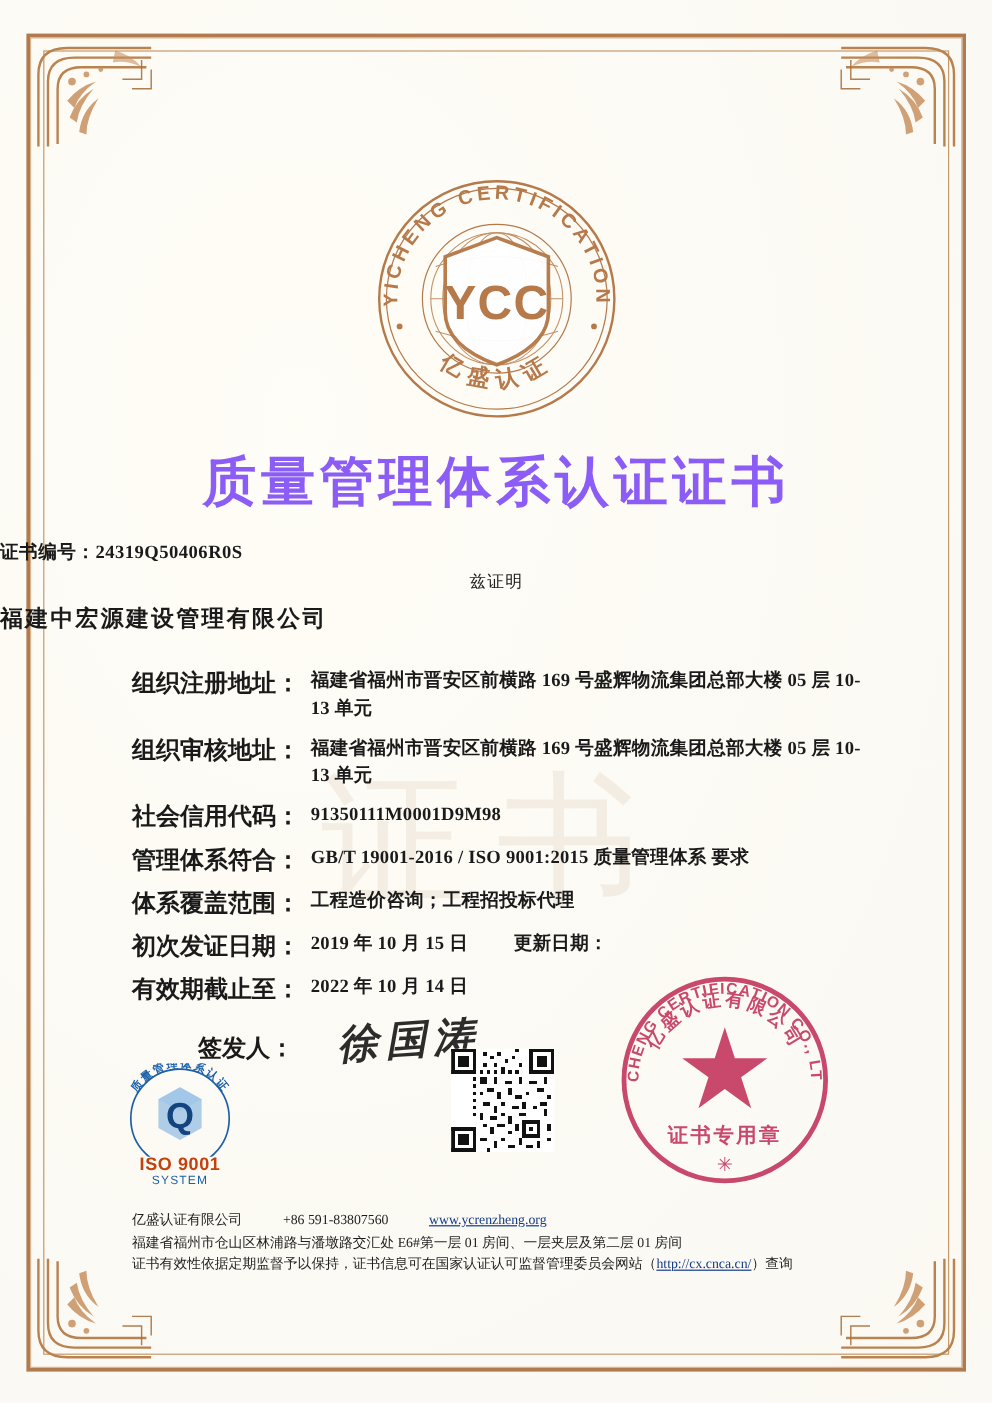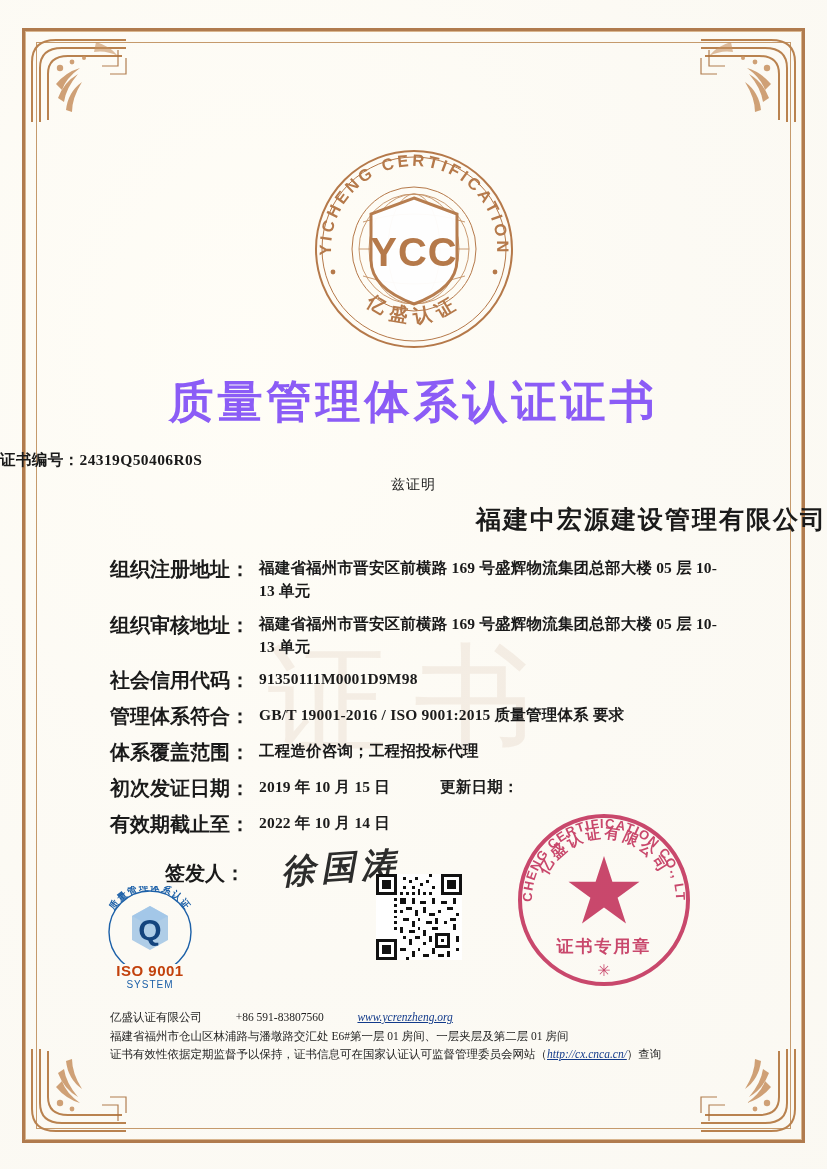--- a/index.html
+++ b/index.html
@@ -105,24 +105,24 @@
     top: 476px;
     left: 0; right: 0;
     text-align: center;
     font-size: 14px;
     letter-spacing: 1px;
   }
   .company {
     position: absolute;
     top: 503px;
     left: 0; right: 0;
-    text-align: right;
+    text-align: left;
     font-family: "Liberation Sans", sans-serif;
     font-weight: bold;
-    font-size: 25px;
+    font-size: 19px;
     letter-spacing: 2px;
   }
 
   
   .fields {
     position: absolute;
     left: 110px;
     top: 556px;
     width: 620px;
   }
@@ -142,21 +142,21 @@
   }
   .row .value {
     flex: 1;
     font-size: 15.5px;
     font-weight: bold;
     line-height: 1.5;
     letter-spacing: 0.2px;
   }
   .row.two-col .value {
     display: flex;
-    gap: 50px;
+    gap: 38px;
   }
   .row.issuer { margin-top: 22px; }
   .row.issuer .value { position: relative; height: 48px; }
 
   .signature {
     position: absolute;
     left: 22px;
     top: -18px;
     font-family: "Liberation Serif", serif;
     font-size: 34px;
@@ -221,21 +221,20 @@
     top: 1008px;
     width: 620px;
     font-size: 11.5px;
     line-height: 1.62;
     color: #1d1d1d;
   }
   .footer .line { white-space: nowrap; }
   .footer .url {
     color: #123a8a;
     text-decoration: underline;
-    font-style: italic;
   }
   .footer .gap-1 { display: inline-block; width: 28px; }
 </style>
 </head>
 <body>
 
 <div class="page">
   <div class="paper-tint"></div>
 
   <div class="watermark">证书</div>

